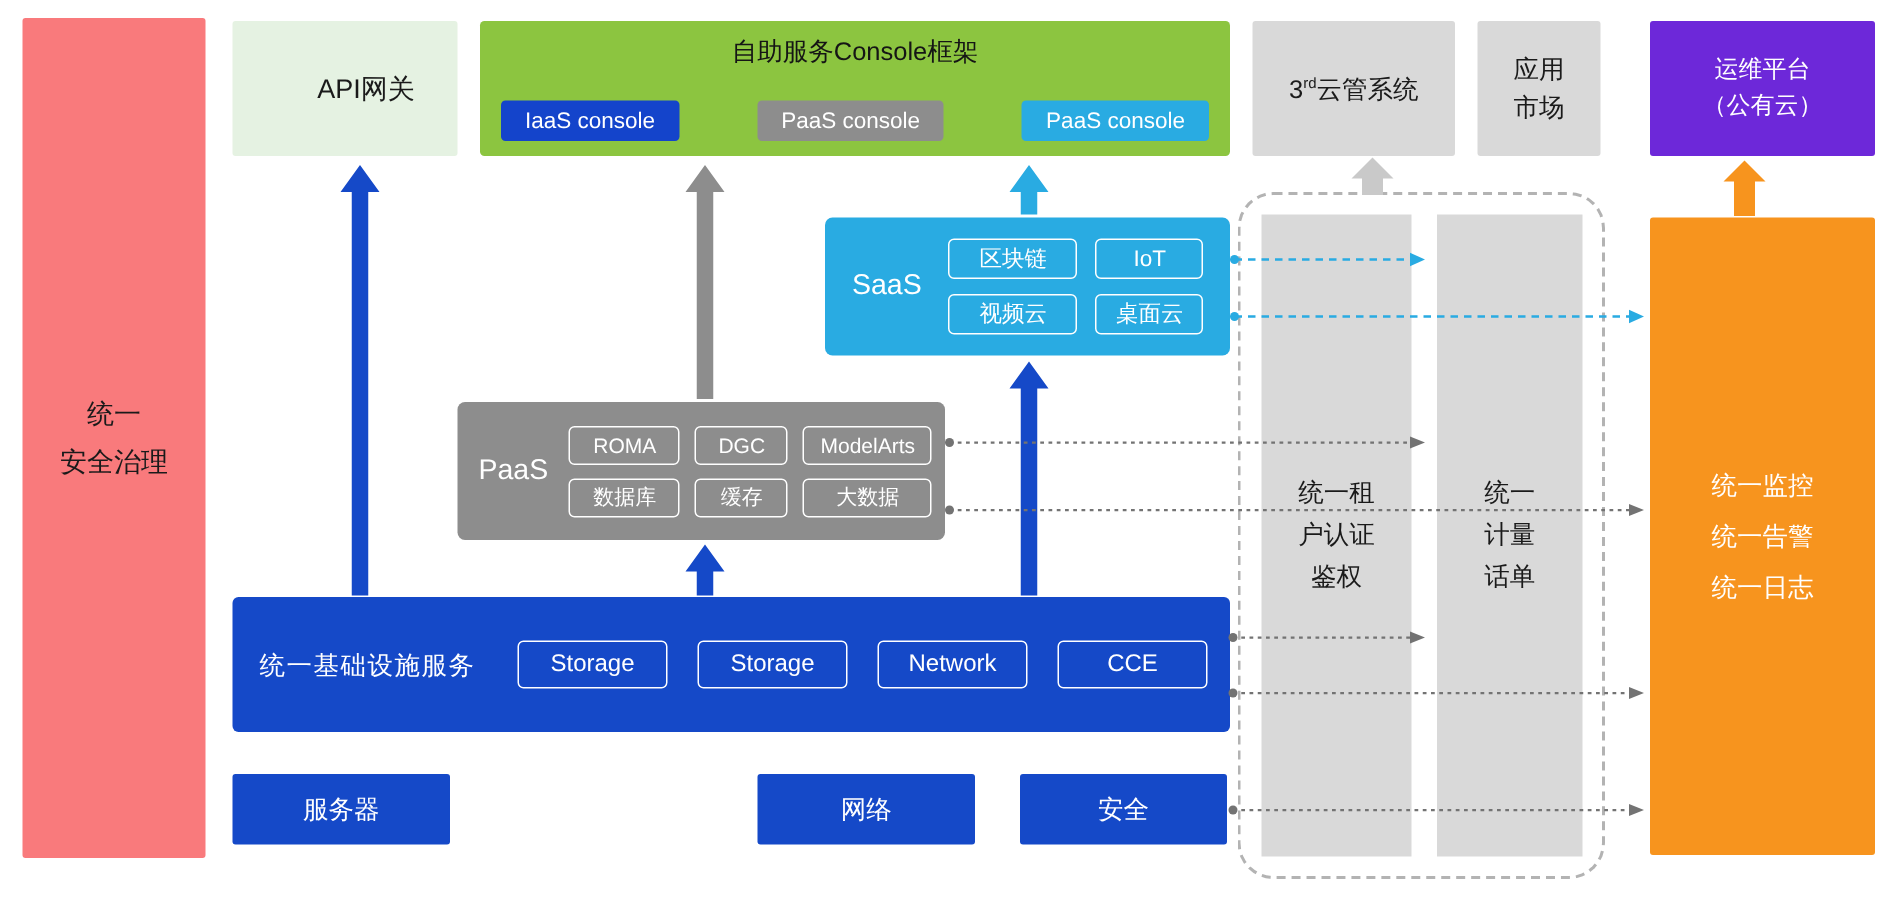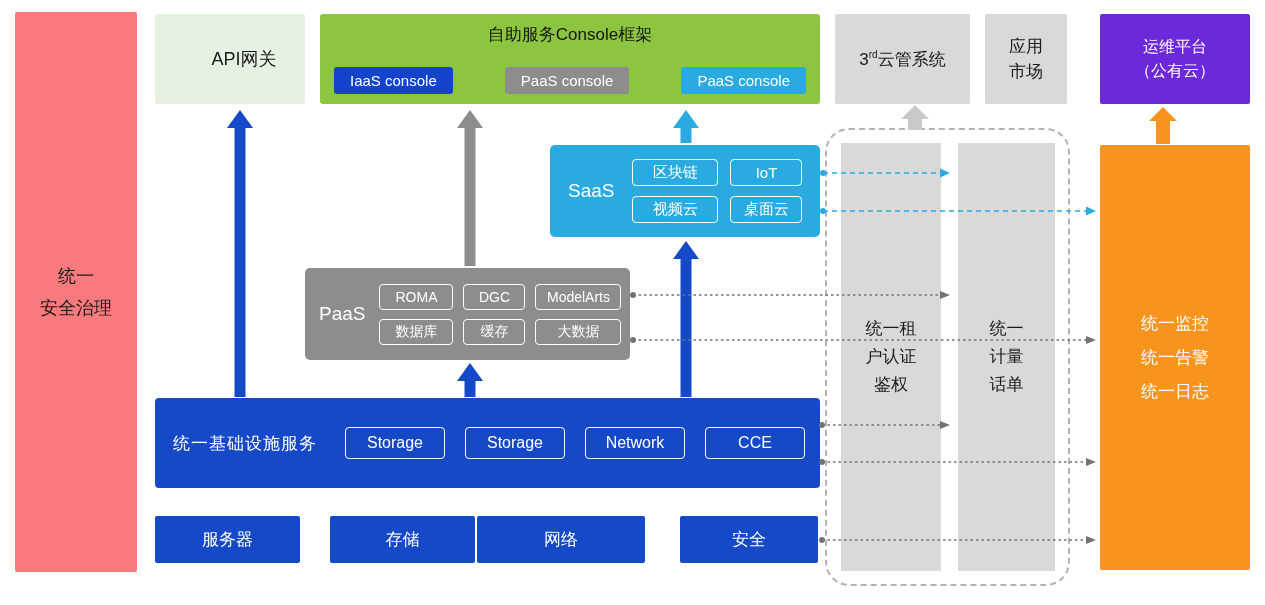--- a/index.html
+++ b/index.html
@@ -44,21 +44,21 @@
   
   .iaas-box{left:155px;top:398px;width:665px;height:90px;background:#1549c8;border-radius:4px;justify-content:flex-start;padding-left:18px;}
   .iaas-label{color:#fff;font-size:17px;margin-right:28px;letter-spacing:1px;}
   .iaas-chips{display:flex;gap:20px;}
   .iaas-chips .chip{font-size:16px;height:32px;padding:0 18px;min-width:100px;}
 
   
   .hw{top:516px;height:47px;background:#1549c8;color:#fff;font-size:17px;border-radius:2px;}
   .hw1{left:155px;width:145px;}
   .hw2{left:330px;width:145px;}
-  .hw3{left:477px;width:168px;}
+  .hw3{left:505px;width:145px;}
   .hw4{left:680px;width:138px;}
 
   
   .dashed-frame{position:absolute;left:825px;top:128px;width:245px;height:458px;border:2px dashed #b3b3b3;border-radius:24px;box-sizing:border-box;}
   .auth-bar{left:841px;top:143px;width:100px;height:428px;background:#d9d9d9;font-size:17px;line-height:1.65;}
   .meter-bar{left:958px;top:143px;width:97px;height:428px;background:#d9d9d9;font-size:17px;line-height:1.65;}
   .monitor-bar{left:1100px;top:145px;width:150px;height:425px;background:#f7941e;color:#fff;font-size:17px;line-height:2.0;border-radius:2px;}
 
   .overlay{position:absolute;left:0;top:0;width:1265px;height:605px;z-index:10;pointer-events:none;}
 </style>
@@ -117,21 +117,20 @@
     <span class="iaas-label">统一基础设施服务</span>
     <div class="iaas-chips">
       <div class="chip">Storage</div>
       <div class="chip">Storage</div>
       <div class="chip">Network</div>
       <div class="chip">CCE</div>
     </div>
   </div>
 
   <div class="box hw hw1">服务器</div>
-  <div class="box hw hw2">存储</div>
   <div class="box hw hw3">网络</div>
   <div class="box hw hw4">安全</div>
 
   <div class="dashed-frame"></div>
   <div class="box auth-bar pre">统一租
 户认证
 鉴权</div>
   <div class="box meter-bar pre">统一
 计量
 话单</div>

